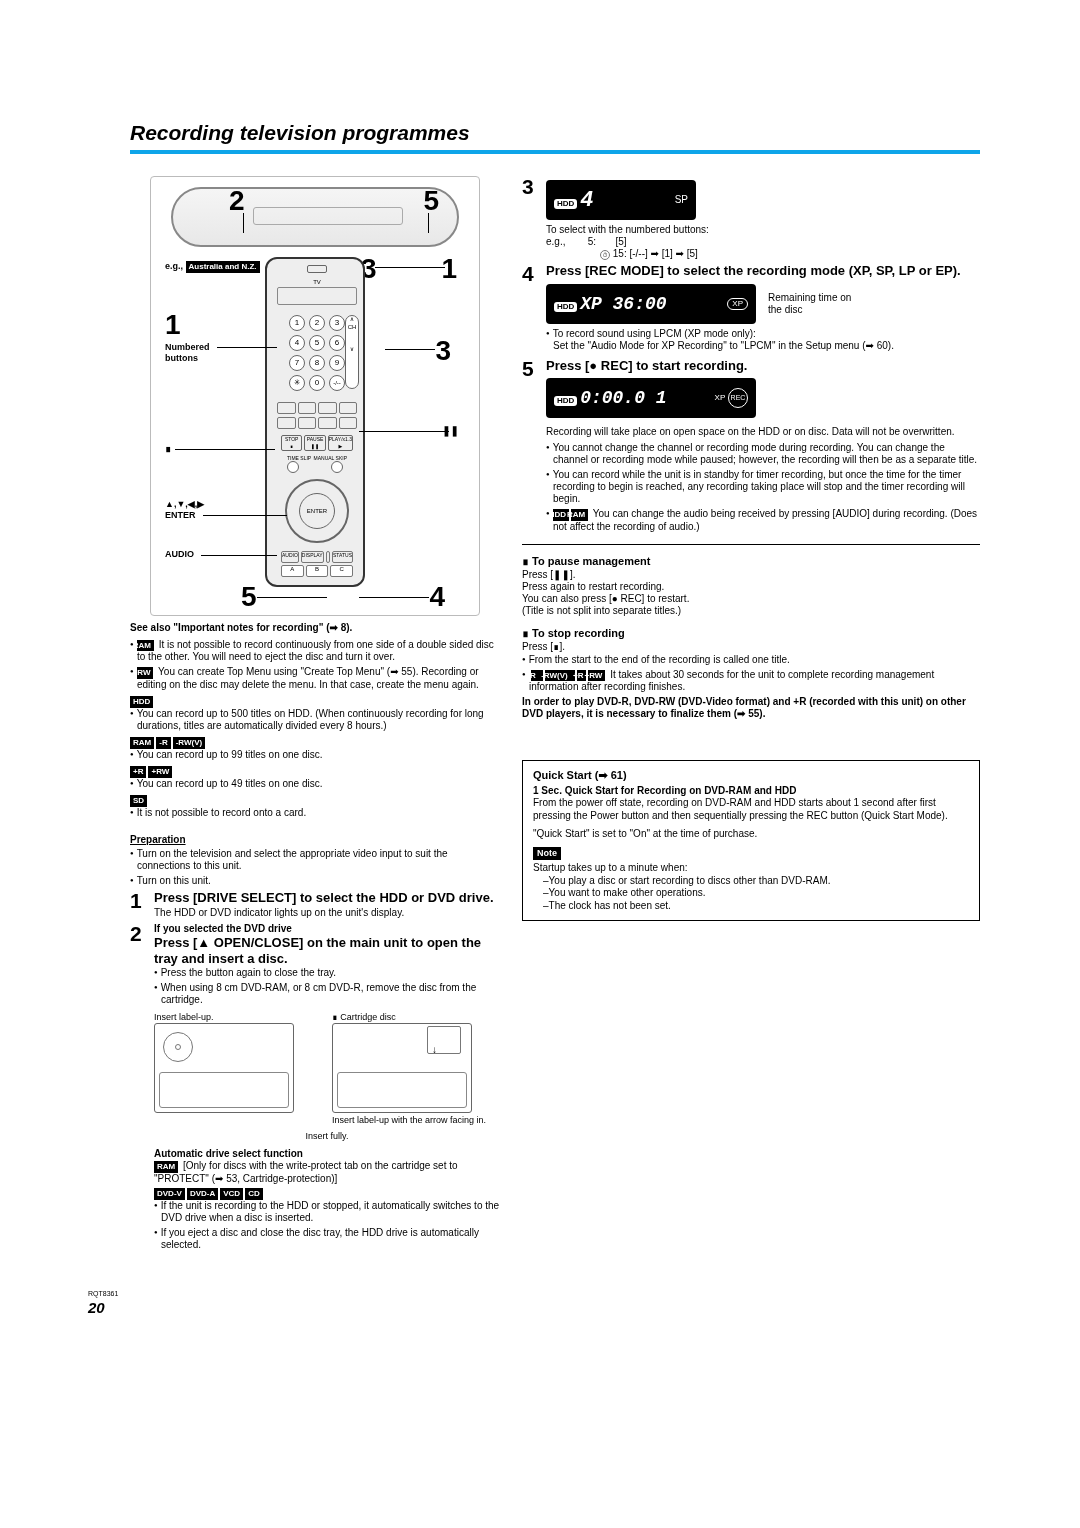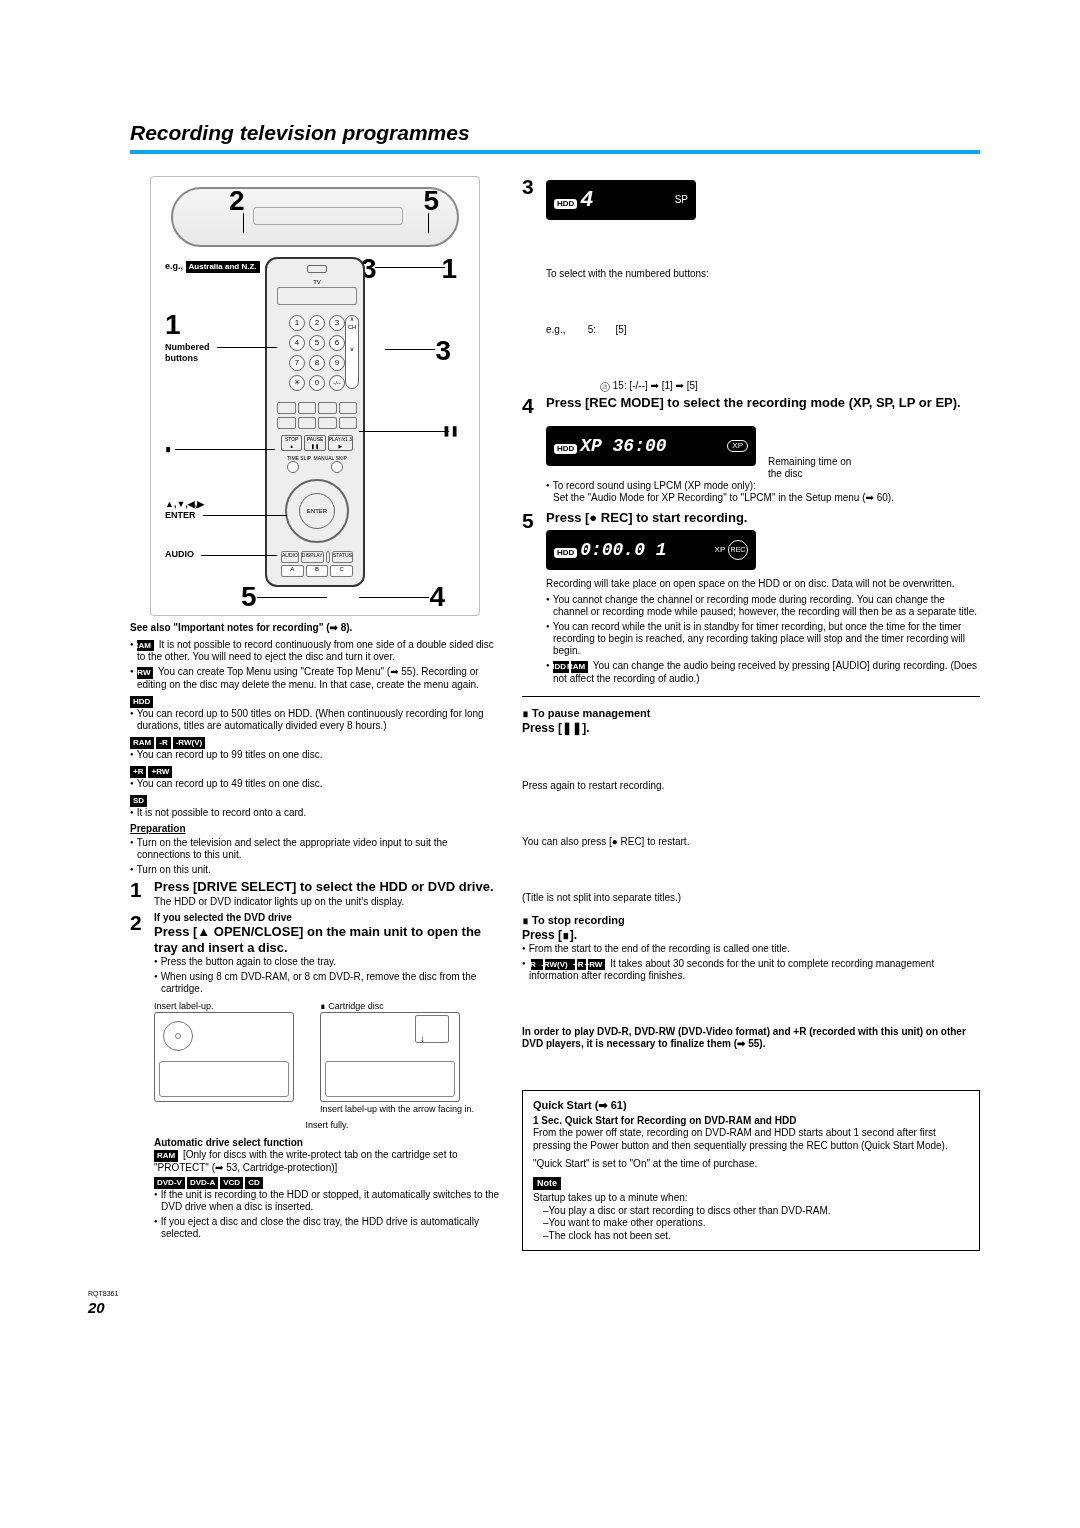--- a/index.html
+++ b/index.html
@@ -106,21 +106,21 @@
     background: #000;
     color: #fff;
     font-size: 8px;
     padding: 1px 3px;
     margin-right: 2px;
     font-weight: bold;
   }
   .see-also { font-size: 10px; font-weight: bold; margin: 6px 0 4px; }
   .bullet { margin: 0 0 3px 0; padding-left: 7px; text-indent: -7px; font-size: 10px; line-height: 1.2; }
   .bullet::before { content: "●"; font-size: 6px; position: relative; top: -2px; margin-right: 3px; }
-  .sub-head { font-size: 10px; font-weight: bold; margin: 4px 0 2px; text-decoration: underline; }
+  .sub-head { font-size: 10px; font-weight: bold; margin: 15px 0 2px; text-decoration: underline; }
   .step-row { display: flex; margin-bottom: 3px; }
   .step-num { font-size: 21px; font-weight: bold; width: 24px; flex-shrink: 0; line-height: 1.05; }
   .step-body { flex: 1; }
   .step-title { font-size: 13px; font-weight: bold; line-height: 1.2; margin-bottom: 1px; }
   .step-sub { font-size: 10px; }
   .display-box {
     width: 150px; height: 40px;
     background: #000; color: #fff;
     border-radius: 4px;
     display: inline-flex; align-items: center; justify-content: space-between;
@@ -128,29 +128,29 @@
     font-size: 10px;
   }
   .display-box2 { width: 210px; }
   .display-box .ch {
     font-family: "Courier New", monospace; font-size: 22px; font-style: italic; font-weight: bold;
   }
   .display-hdd {
     display: inline-block; background: #fff; color: #000; border-radius: 3px;
     font-size: 8px; padding: 0 3px; font-weight: bold;
   }
-  .right-note { font-size: 10px; line-height: 1.2; margin-top: 44px; }
+  .right-note { font-size: 10px; line-height: 1.2; }
   .sq-head { font-size: 11px; font-weight: bold; margin-top: 10px; }
   .sq-head::before { content: "∎ "; }
-  .press-line { font-size: 12px; font-weight: bold; }
+  .press-line { font-size: 10px; font-weight: normal; }
   .hr { border: none; border-top: 1px solid #000; margin: 8px 0; }
   .quick-box { border: 1px solid #000; padding: 8px 10px; font-size: 10px; margin-top: 40px; }
   .quick-title { font-weight: bold; font-size: 11px; margin-bottom: 2px;}
   .note-pill { display: inline-block; background: #000; color: #fff; font-size: 9px; padding: 1px 4px; margin: 6px 0 2px; font-weight: bold;}
-  .insert-row { display: flex; gap: 26px; margin: 6px 0; }
+  .insert-row { display: flex; gap: 38px; margin: 6px 0; }
   .insert-box { width: 140px; height: 90px; border: 1px solid #666; border-radius: 3px; position: relative; }
   .insert-cap { font-size: 9px; }
   .page-side { position: absolute; left: 88px; top: 1290px; text-align: left; }
   .page-num { font-size: 15px; font-style: italic; font-weight: bold; }
   .rqt { font-size: 7px; margin-bottom: 0px; }
   .mini-icon { display:inline-block; width:10px; height:10px; border:1px solid #777; border-radius:50%; font-size:6px; text-align:center; line-height:9px; vertical-align:middle;}
 </style>
 </head>
 <body>
 

